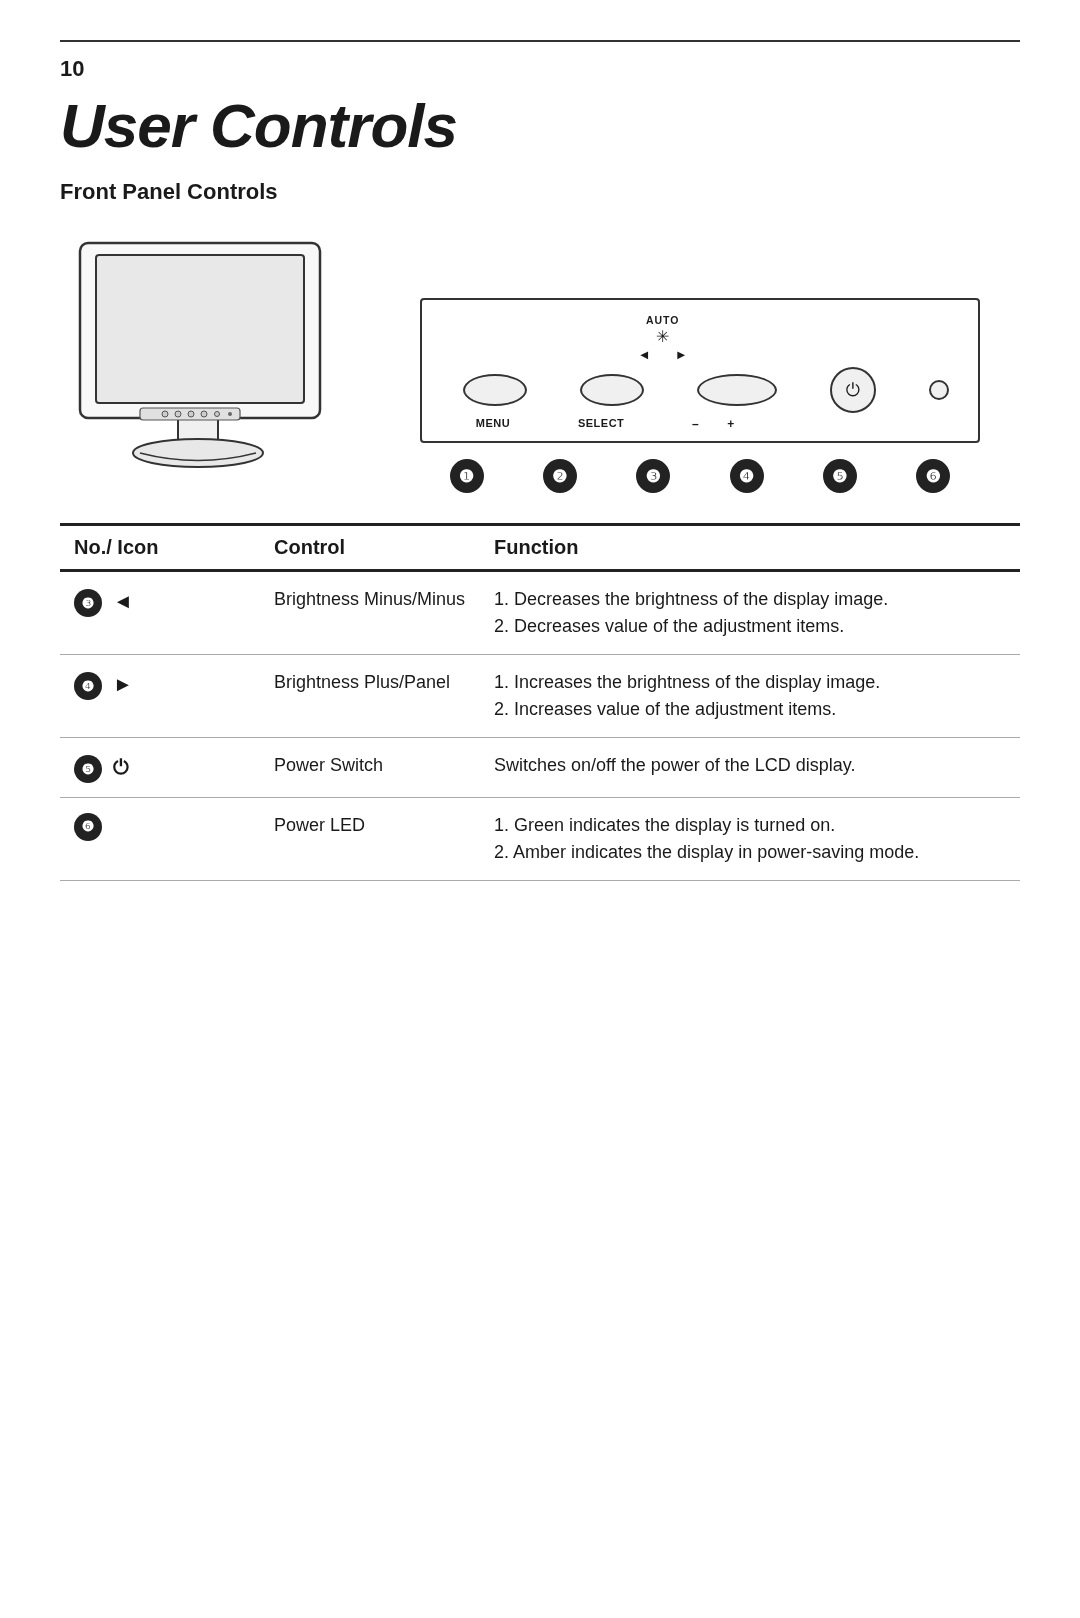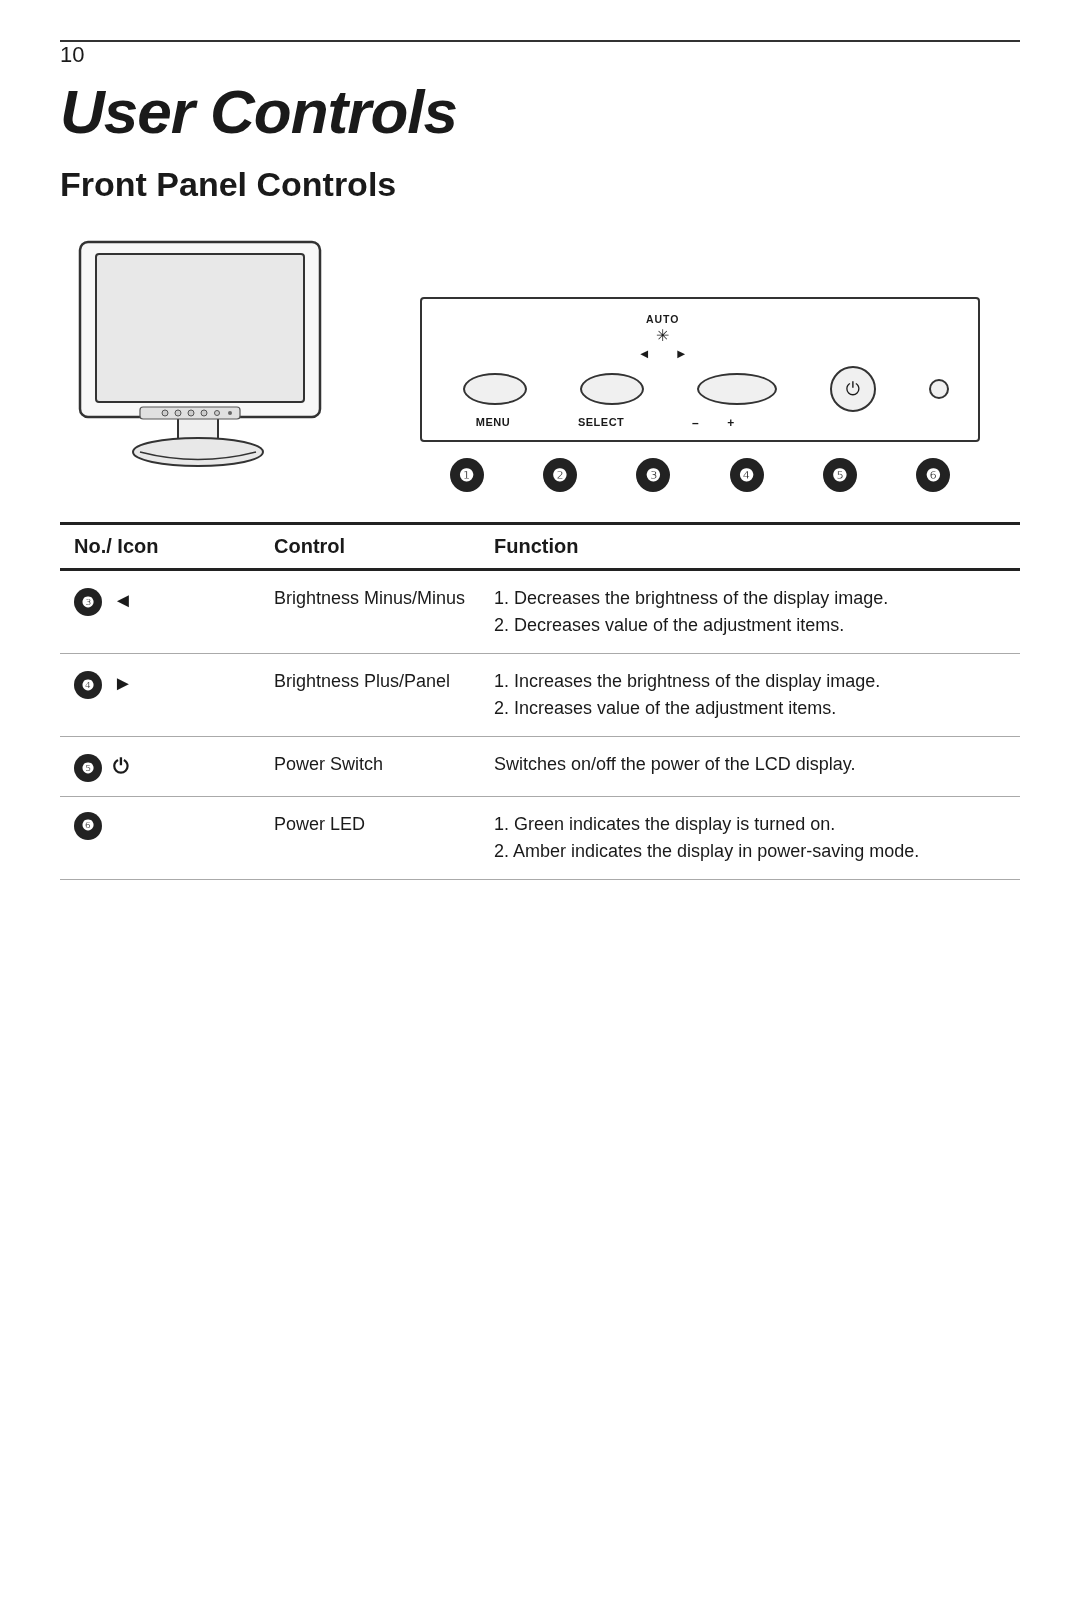--- a/index.html
+++ b/index.html
@@ -8,37 +8,37 @@
       background: #ffffff;
       font-family: Arial, Helvetica, sans-serif;
       width: 1080px;
       min-height: 1618px;
       padding: 40px 60px;
       color: #1a1a1a;
     }
 
     .page-number {
       font-size: 22px;
-      font-weight: normal;
+      font-weight: bold;
       margin-bottom: 8px;
       border-top: 2px solid #333;
-      padding-top: 0;
+      padding-top: 14px;
       width: 100%;
     }
 
     .page-title {
       font-size: 62px;
       font-weight: bold;
       font-style: italic;
       margin-bottom: 18px;
       letter-spacing: -1px;
     }
 
     .section-title {
-      font-size: 34px;
+      font-size: 22px;
       font-weight: bold;
       margin-bottom: 28px;
     }
 
     .front-panel-section {
       display: flex;
       flex-direction: row;
       align-items: flex-end;
       gap: 30px;
       margin-bottom: 30px;

